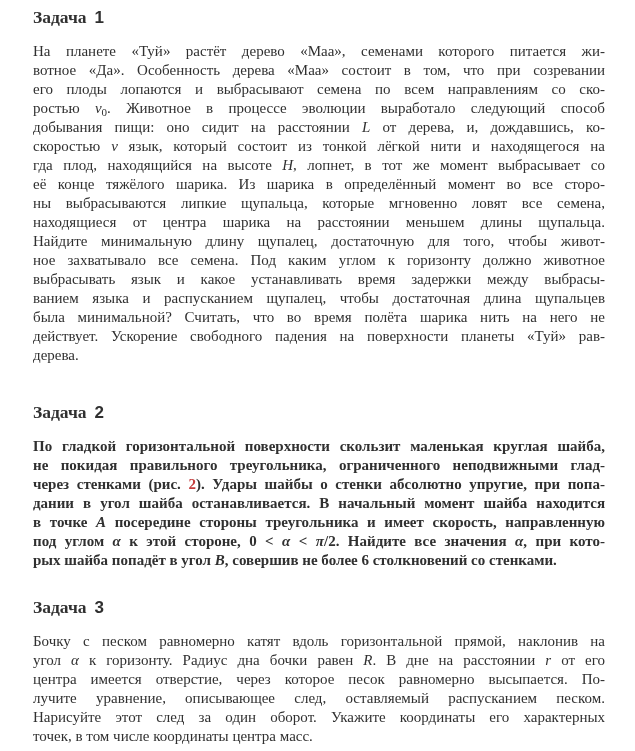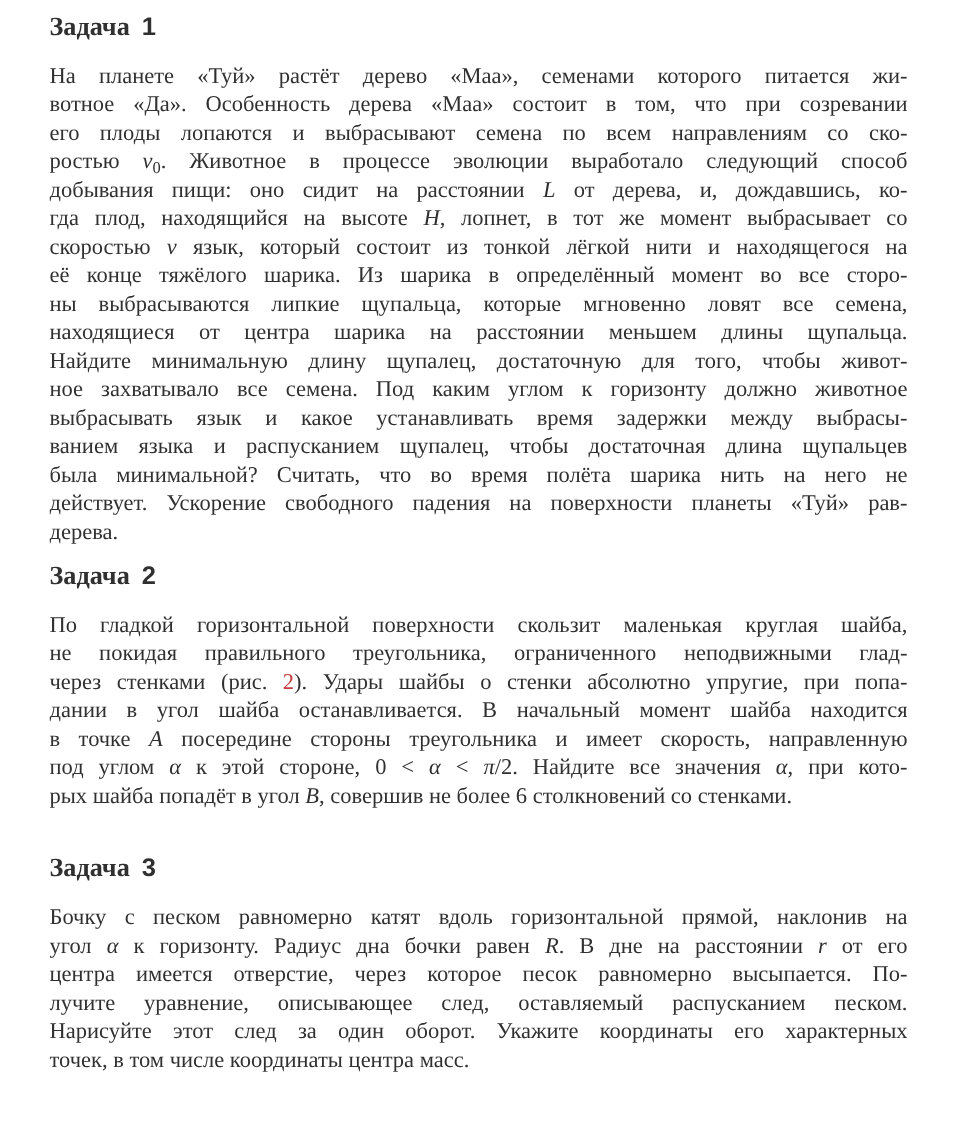--- a/index.html
+++ b/index.html
@@ -52,38 +52,38 @@
   }
   sub {
     font-size: 11px;
     line-height: 0;
     vertical-align: -3px;
   }
   .ref {
     color: var(--ref-color, #c43c3c);
     cursor: pointer;
   }
-  .sec1 .para { margin-bottom: 8px; }
-  .sec2 .para { margin-bottom: 27px; }
+  .sec1 .para { margin-bottom: 37px; }
+  .sec2 .para { margin-bottom: 27px; font-weight: bold; }
 </style>
 </head>
 <body style="color: rgb(48, 48, 48); background: rgb(255, 255, 255);">
 
 <div class="doc">
 
   <section class="sec1">
     <h2 class="heading"><span>Задача</span><span class="num">1</span></h2>
     <div class="para">
         <div class="line"><span>На планете «Туй» растёт дерево «Маа», семенами которого питается жи-</span></div>
         <div class="line"><span>вотное «Да». Особенность дерева «Маа» состоит в том, что при созревании</span></div>
         <div class="line"><span>его плоды лопаются и выбрасывают семена по всем направлениям со ско-</span></div>
         <div class="line"><span>ростью </span><span class="mi">v</span><sub>0</sub><span>. Животное в процессе эволюции выработало следующий способ</span></div>
         <div class="line"><span>добывания пищи: оно сидит на расстоянии </span><span class="mi">L</span><span> от дерева, и, дождавшись, ко-</span></div>
+        <div class="line"><span>скоростью </span><span class="mi">v</span><span> язык, который состоит из тонкой лёгкой нити и находящегося на</span></div>
         <div class="line"><span>гда плод, находящийся на высоте </span><span class="mi">H</span><span>, лопнет, в тот же момент выбрасывает со</span></div>
-        <div class="line"><span>скоростью </span><span class="mi">v</span><span> язык, который состоит из тонкой лёгкой нити и находящегося на</span></div>
         <div class="line"><span>её конце тяжёлого шарика. Из шарика в определённый момент во все сторо-</span></div>
         <div class="line"><span>ны выбрасываются липкие щупальца, которые мгновенно ловят все семена,</span></div>
         <div class="line"><span>находящиеся от центра шарика на расстоянии меньшем длины щупальца.</span></div>
         <div class="line"><span>Найдите минимальную длину щупалец, достаточную для того, чтобы живот-</span></div>
         <div class="line"><span>ное захватывало все семена. Под каким углом к горизонту должно животное</span></div>
         <div class="line"><span>выбрасывать язык и какое устанавливать время задержки между выбрасы-</span></div>
         <div class="line"><span>ванием языка и распусканием щупалец, чтобы достаточная длина щупальцев</span></div>
         <div class="line"><span>была минимальной? Считать, что во время полёта шарика нить на него не</span></div>
         <div class="line"><span>действует. Ускорение свободного падения на поверхности планеты «Туй» рав-</span></div>
         <div class="line"><span>дерева.</span></div>

